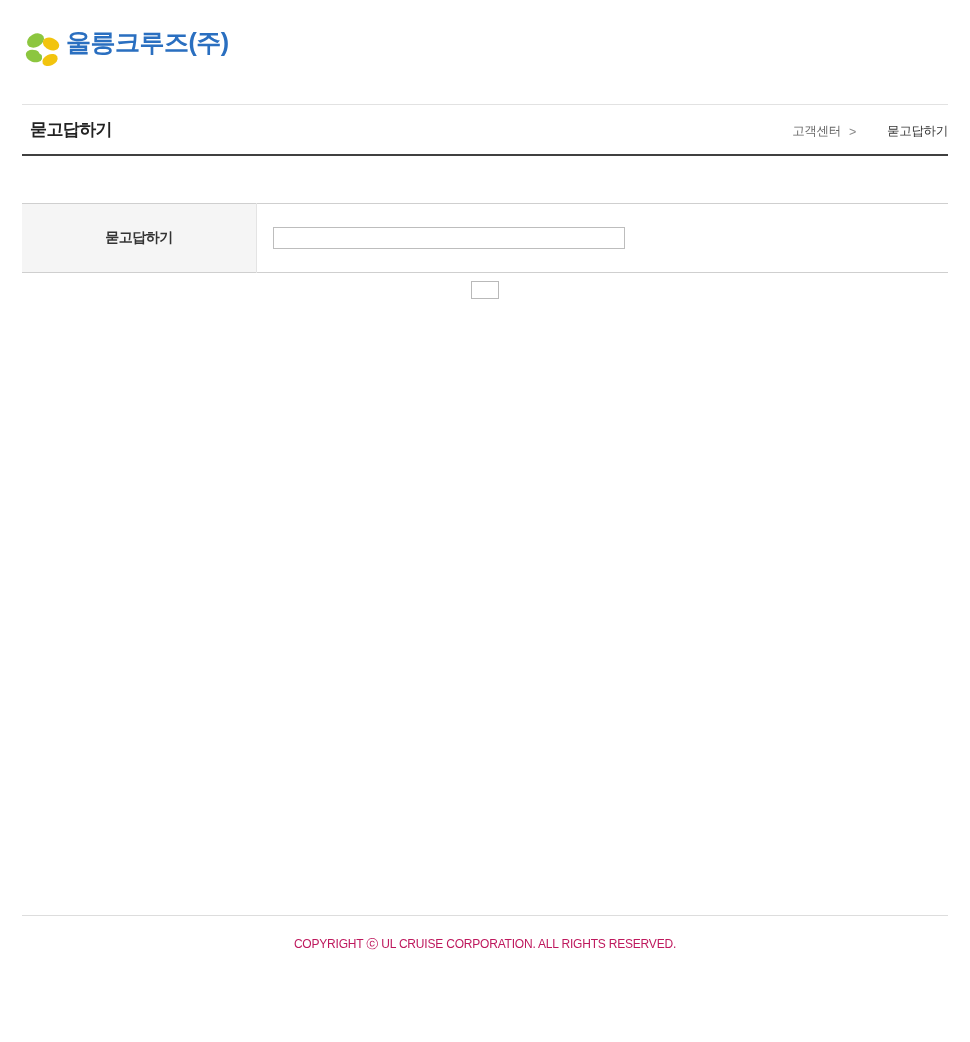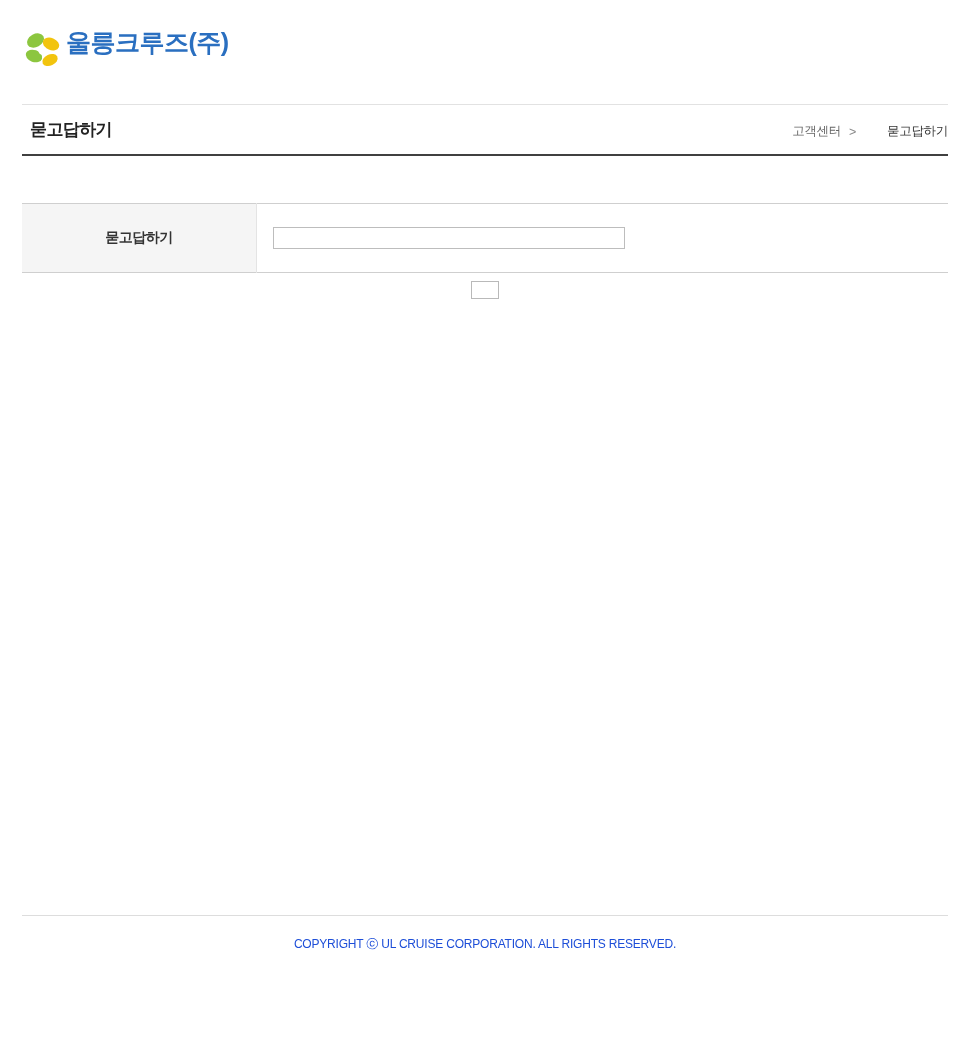--- a/index.html
+++ b/index.html
@@ -155,21 +155,21 @@
   .footer {
     position: absolute;
     left: 22px;
     right: 22px;
     top: 915px;
     border-top: 1px solid #dddddd;
   }
   .copyright {
     text-align: center;
     font-size: 12px;
-    color: #1d4ed8;
+    color: #be185d;
     letter-spacing: -0.2px;
     padding-top: 20px;
   }
 </style>
 </head>
 <body>
 
 <div class="header">
   <a class="logo-wrap" href="#">
     <span class="logo-mark">

